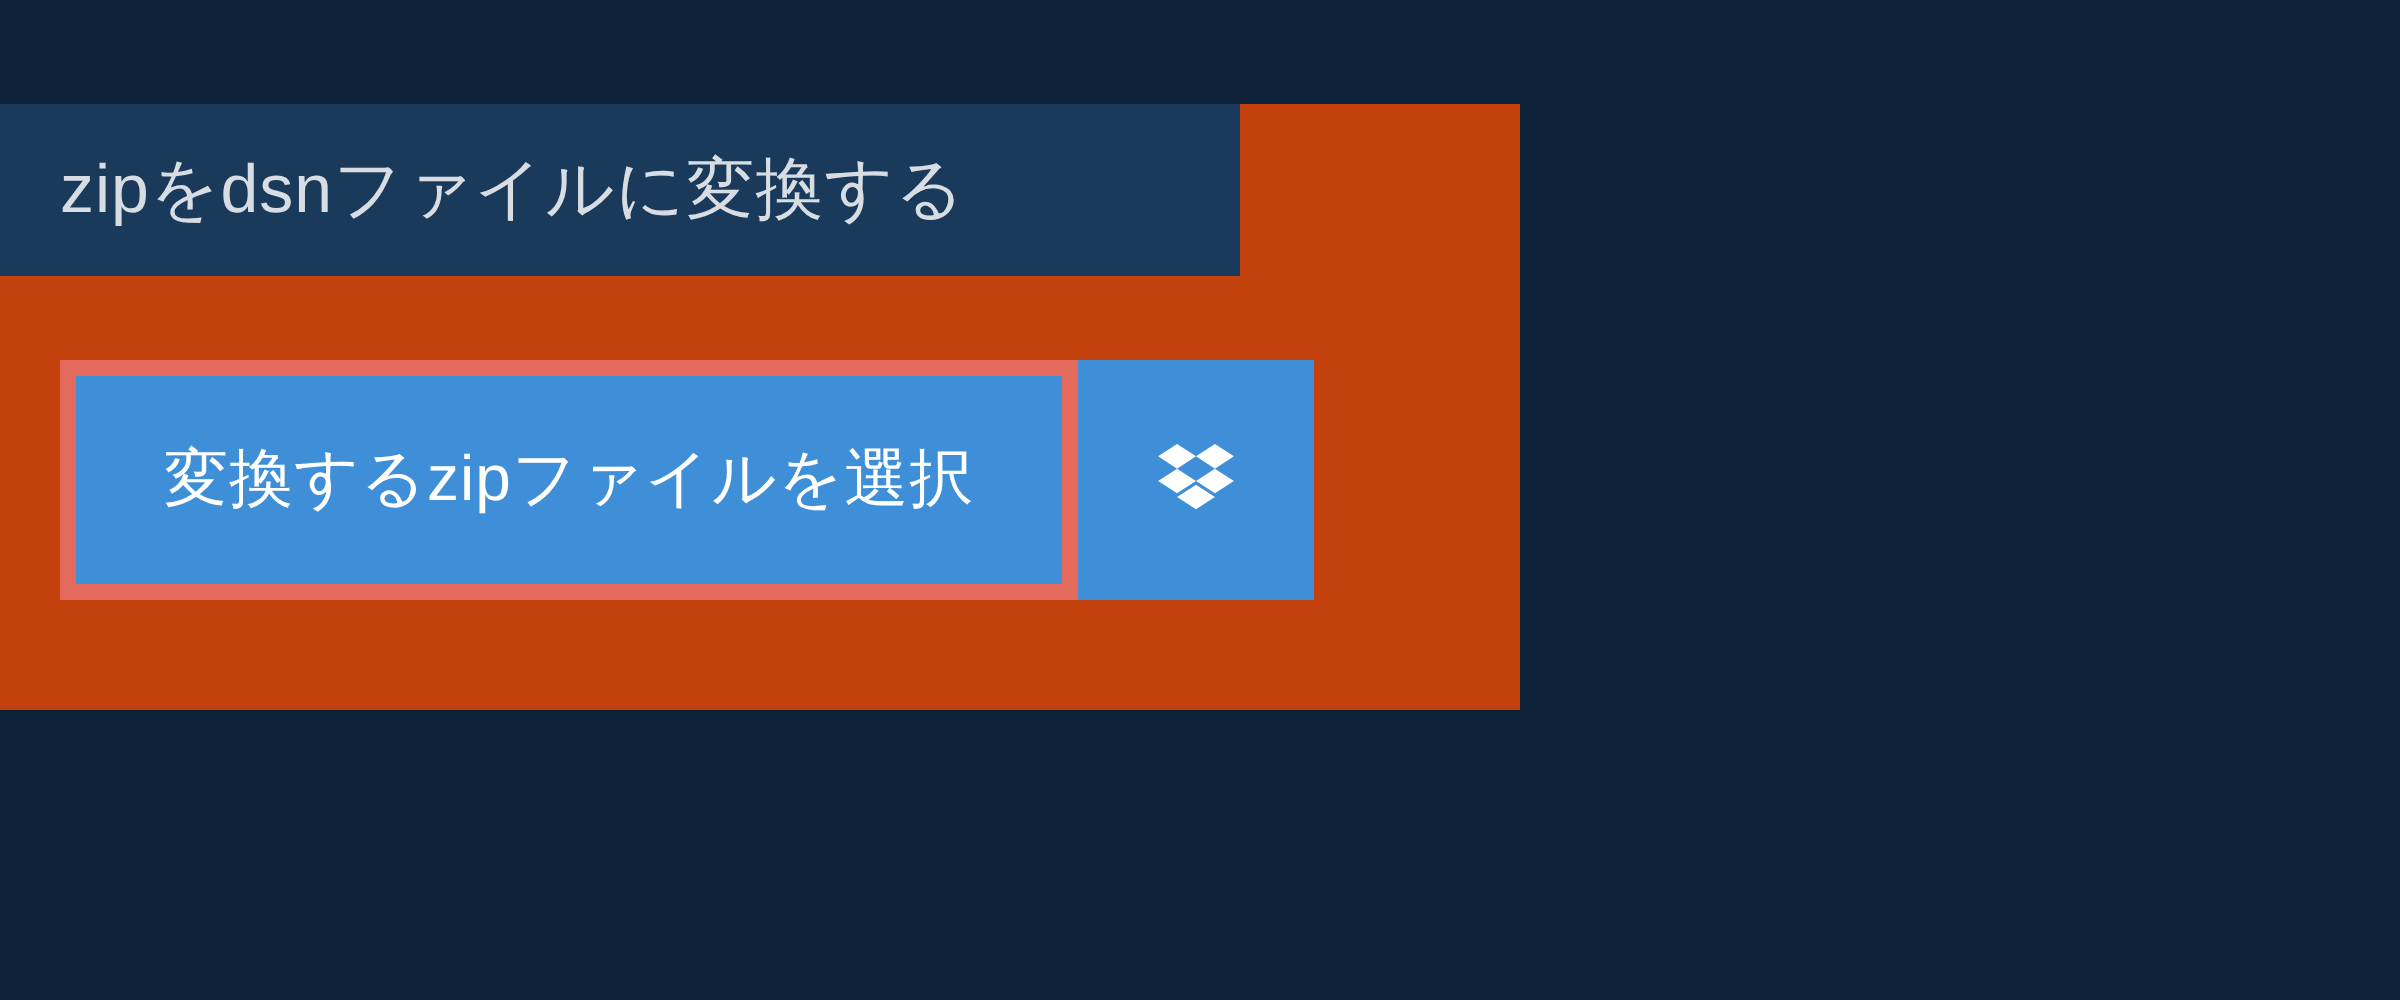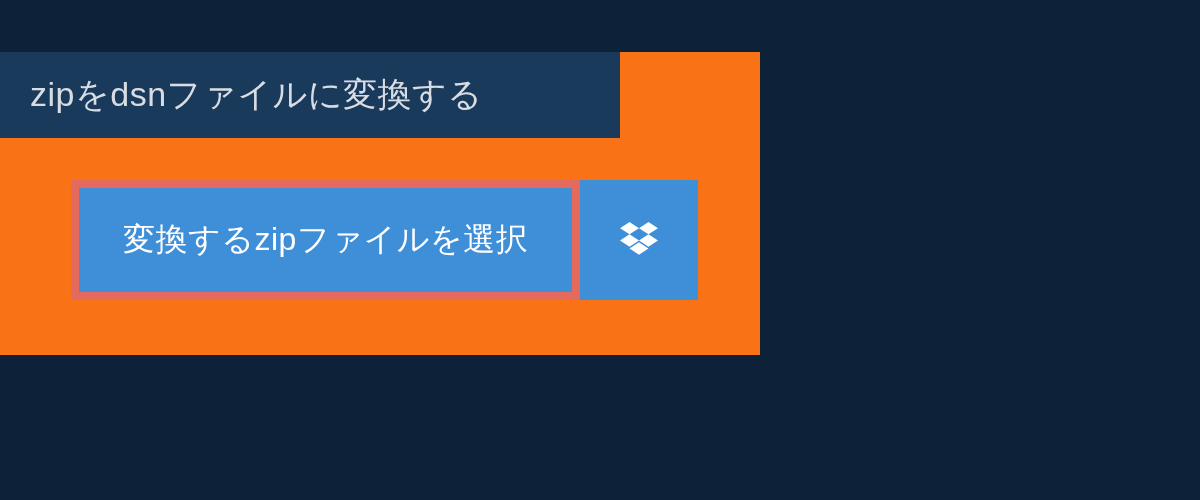--- a/index.html
+++ b/index.html
@@ -11,21 +11,21 @@
     body {
       width: 1200px;
       height: 500px;
       background-color: #0d2138;
       font-family: -apple-system, BlinkMacSystemFont, "Segoe UI", "Helvetica Neue", Arial, sans-serif;
       overflow: hidden;
     }
     
     .container {
       width: 760px;
-      background-color: #f97316;
+      background-color: #c2410c;
       margin-top: 52px;
       margin-left: 0;
       padding-bottom: 55px;
     }
     
     .title-bar {
       background-color: #1a3a5c;
       padding: 20px 30px;
       display: inline-block;
       width: auto;
@@ -36,21 +36,20 @@
       color: #d8dde3;
       font-size: 34px;
       font-weight: 400;
       letter-spacing: 0.5px;
     }
     
     .button-row {
       display: flex;
       padding: 42px 30px 0 30px;
       align-items: stretch;
-      margin-left: 41px;
     }
     
     .select-button {
       background-color: #3e8ed8;
       border: 8px solid #e36a5c;
       padding: 30px 44px;
       cursor: pointer;
       display: flex;
       align-items: center;
       justify-content: center;

